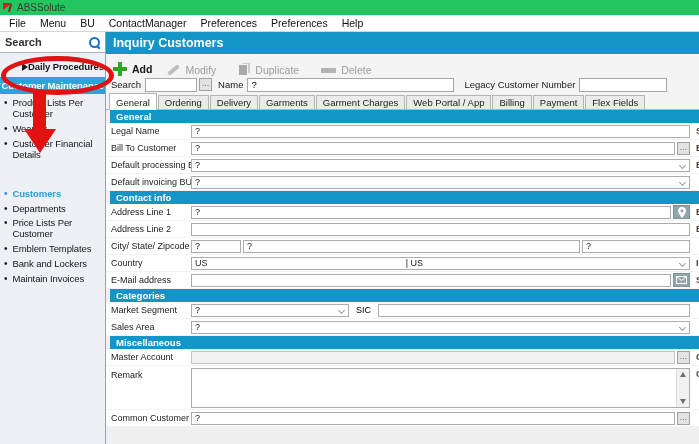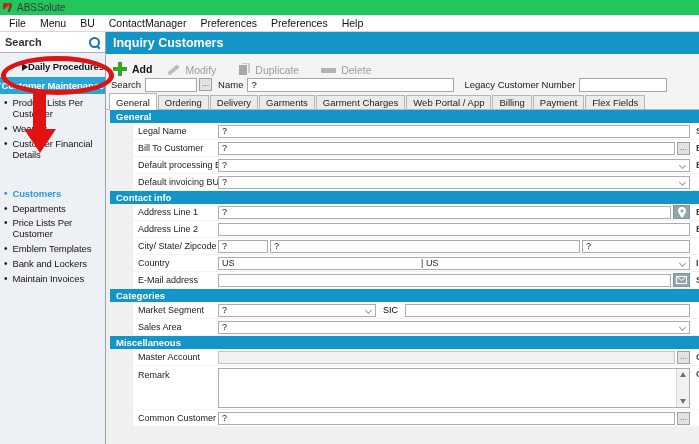--- a/index.html
+++ b/index.html
@@ -65,21 +65,21 @@
   .legacy-label { margin:0 4px 0 10px; }
   .legacy-in { width:88px; }
 
   .tabs { height:17px; background:#f4f4f4; display:flex; align-items:flex-end; padding-left:3px; border-bottom:1px solid #b7b7b7; flex:none; }
   .tab { font-size:9.5px; padding:1px 6px 2px; border:1px solid #b5b5b5; border-bottom:none; background:#ebebeb; color:#222; margin-right:1px; height:14px; white-space:nowrap; cursor:default; }
   .tab.active { background:#fff; height:17px; margin-bottom:-1px; padding-top:3px; z-index:2; }
 
   
   .form { flex:1; position:relative; font-size:9px; overflow:hidden; background:#f0f0f0; }
   .secbar { height:13px; background:#1495c8; color:#fff; font-weight:bold; line-height:13px; padding-left:6px; margin-left:4px; font-size:9.5px; }
-  .frow { background:#fff; display:flex; align-items:center; height:17px; padding:0 9px 0 5px; position:relative; border-bottom:1px solid #f3f3f3;margin-left:27px; }
+  .frow { background:#fff; display:flex; align-items:center; height:17px; padding:0 9px 0 5px; position:relative; border-bottom:1px solid #f3f3f3; }
   .frow.tall { height:44px; align-items:flex-start; padding-top:2px; }
   .flabel { width:80px; min-width:80px; color:#1a1a1a; white-space:nowrap; }
   .frow.tall .flabel { padding-top:2px; }
   .fwrap { flex:1; display:flex; align-items:center; gap:2px; min-width:0; }
   input.fin { flex:1; min-width:0; height:13px; border:1px solid #a9adb2; padding:0 3px; font-size:9px; font-family:inherit; background:#fff; color:#1a1a1a; }
   input.fin:disabled { background:#f1f1f1; border-color:#c3c6c9; }
   .combo { flex:1; min-width:0; height:13px; border:1px solid #a9adb2; background:#fff; position:relative; display:flex; align-items:center; padding:0 16px 0 3px; color:#1a1a1a; }
   .caret { position:absolute; right:4px; top:3px; width:5px; height:5px; border-right:1.4px solid #9a9a9a; border-bottom:1.4px solid #9a9a9a; transform:rotate(45deg); }
   .dots { width:13px; height:13px; min-width:13px; background:#e2e2e2; border:1px solid #a0a0a0; color:#666; font-size:9px; line-height:9px; text-align:center; overflow:hidden; }
   .iconbtn { width:17px; height:14px; min-width:17px; background:#93a6ae; border:1px solid #7e929b; display:flex; align-items:center; justify-content:center; }

